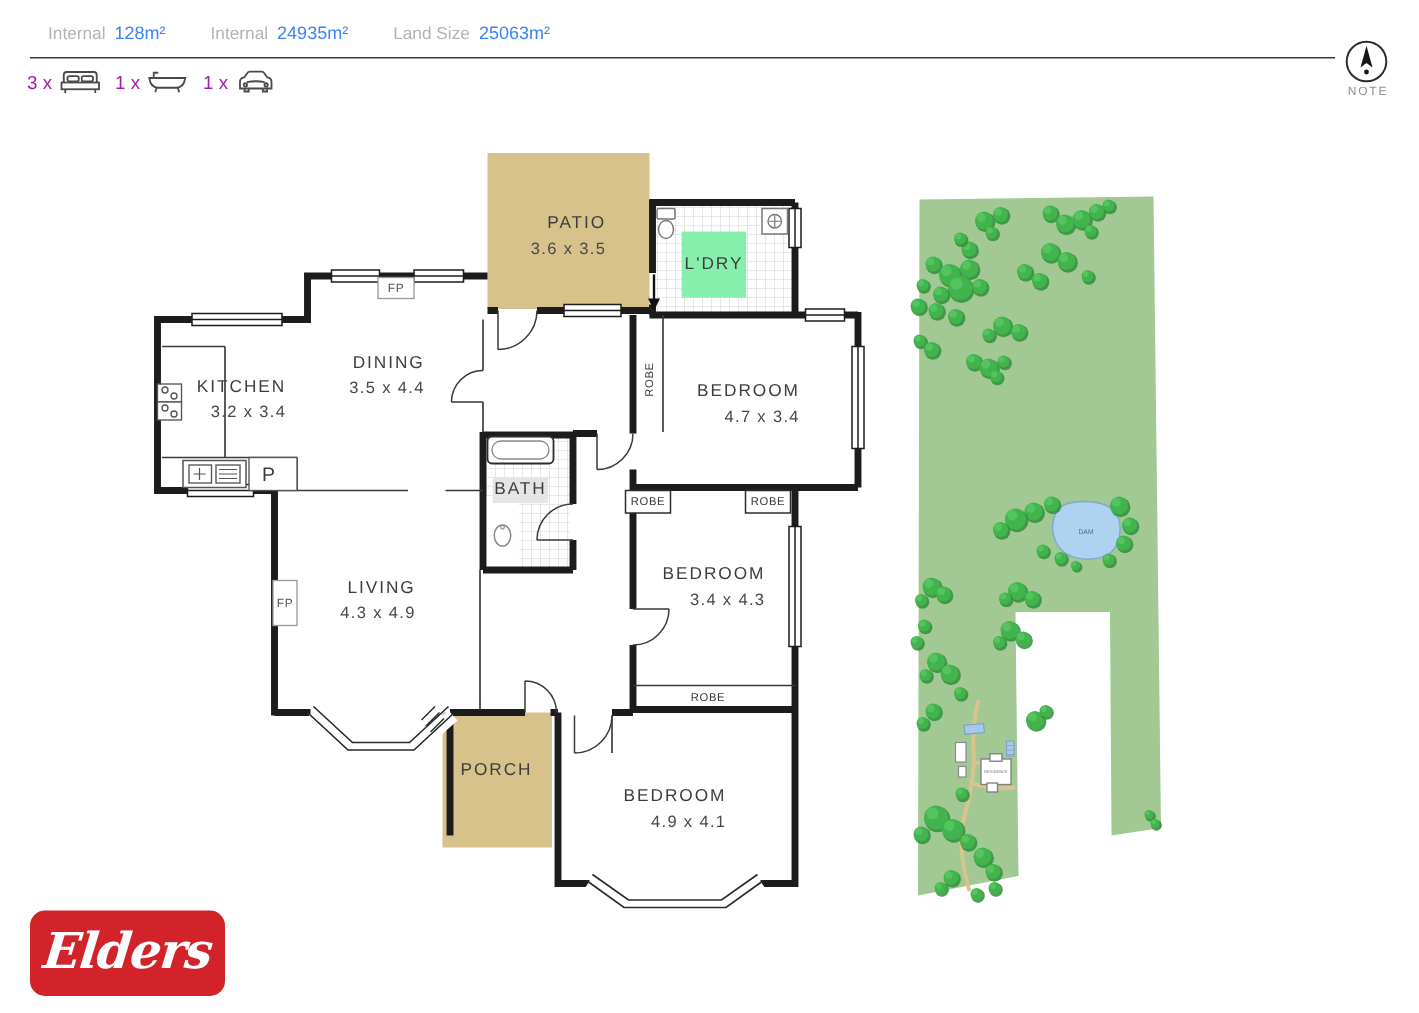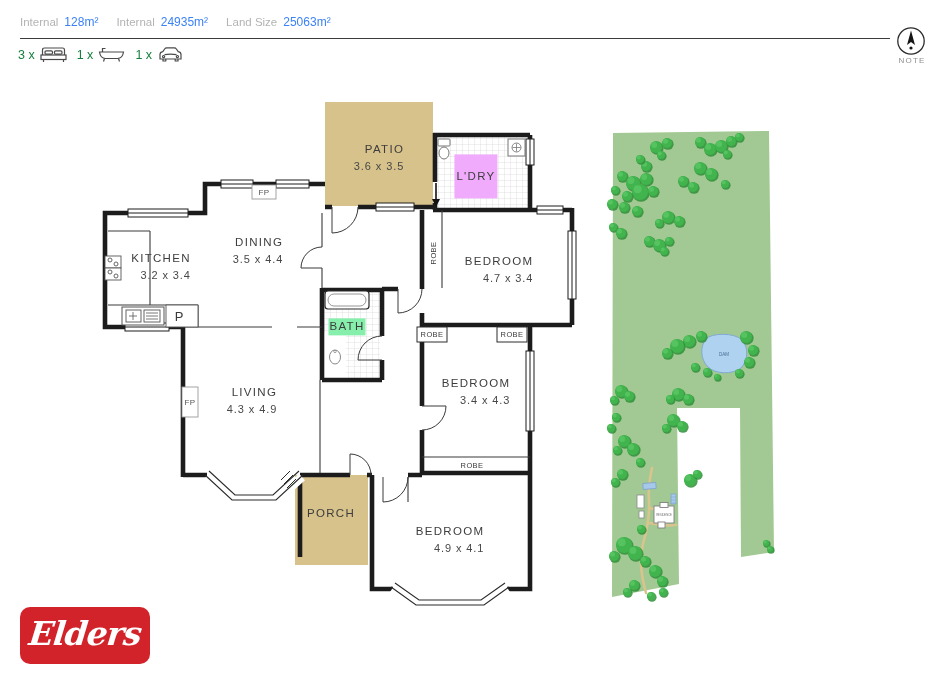--- a/index.html
+++ b/index.html
@@ -1,39 +1,39 @@
 <!DOCTYPE html>
 <html><head>
 <meta charset="utf-8">
 <style>
   html,body{margin:0;padding:0;background:#ffffff;}
   .page{position:relative;width:946px;height:675px;background:#fff;overflow:hidden;
         font-family:"Liberation Sans",sans-serif;}
   
   .stats{position:absolute;left:20px;top:15px;display:flex;gap:18px;}
   .stat{display:flex;gap:6px;align-items:baseline;}
-  .stat .lbl{color:#b3b3b3;font-size:11.5px;}
+  .stat .lbl{color:#b3b3b3;font-size:11.5px;margin-left:12px;}
   .stat .val{color:#3b82f6;font-size:12px;font-weight:500;}
   .rule{position:absolute;left:20px;top:38px;width:870px;height:1px;background:#3c3c3c;}
   .title{position:absolute;top:10px;left:330px;width:560px;text-align:right;
          font-size:23px;color:#4e4e4e;letter-spacing:0.2px;white-space:nowrap;}
   .title .suburb{color:#0c0c0c;font-weight:700;}
   .features{position:absolute;left:18px;top:46px;display:flex;align-items:center;gap:10px;}
-  .feature{display:flex;align-items:center;gap:5px;color:#15803d;font-size:12.5px;}
+  .feature{display:flex;align-items:center;gap:5px;color:#a21caf;font-size:12.5px;}
   .feature svg{display:block;}
   .compass{position:absolute;left:891px;top:21px;}
   .north-label{position:absolute;left:886px;top:56px;width:52px;text-align:center;
                font-size:8px;letter-spacing:1.2px;color:#8f8f8f;}
   
   .plan-svg{position:absolute;left:0;top:0;}
   
   .room{position:absolute;transform:translate(-50%,-50%);text-align:right;color:#3d3d3d;
         font-size:11.5px;letter-spacing:1.3px;line-height:1.5;white-space:nowrap;}
   .room .dims{display:block;font-size:11px;letter-spacing:0.9px;color:#484848;}
-  .room.on-tile{background:#86efac;padding:0 1px;}
+  .room.on-tile{background:#e5e5e5;padding:0 1px;}
   .marker{position:absolute;transform:translate(-50%,-50%);font-size:7.5px;
           letter-spacing:0.4px;color:#3a3a3a;white-space:nowrap;}
   .marker.vert{transform:translate(-50%,-50%) rotate(-90deg);}
   .marker.fp{font-size:8px;color:#555;}
   .marker.pantry{font-size:13px;color:#3a3a3a;letter-spacing:0;}
   
   .logo{position:absolute;left:20px;top:607px;width:130px;height:57px;background:#d2232a;
         border-radius:10px;display:flex;align-items:center;justify-content:center;}
   .logo .script{color:#fff;font-family:"DejaVu Serif",serif;font-style:italic;font-weight:700;
                 font-size:33px;transform:skewX(-6deg);letter-spacing:-1px;padding-bottom:4px;}
@@ -519,21 +519,21 @@
         <rect x="182" y="387" width="16" height="30"></rect>
       </g>
     </g>
   </svg>
 
   <div class="room" style="left:379px;top:158px">
     <span>PATIO</span>
     <span class="dims">3.6 x 3.5</span>
   </div>
   <div class="room" style="left:476px;top:177px">
-    <span style="background:#f0abfc;padding:16px 2px;">L'DRY</span>
+    <span style="background:#86efac;padding:16px 2px;">L'DRY</span>
   </div>
   <div class="room" style="left:161px;top:267px">
     <span>KITCHEN</span>
     <span class="dims">3.2 x 3.4</span>
   </div>
   <div class="room" style="left:258px;top:251px">
     <span>DINING</span>
     <span class="dims">3.5 x 4.4</span>
   </div>
   <div class="room" style="left:499px;top:270px">

